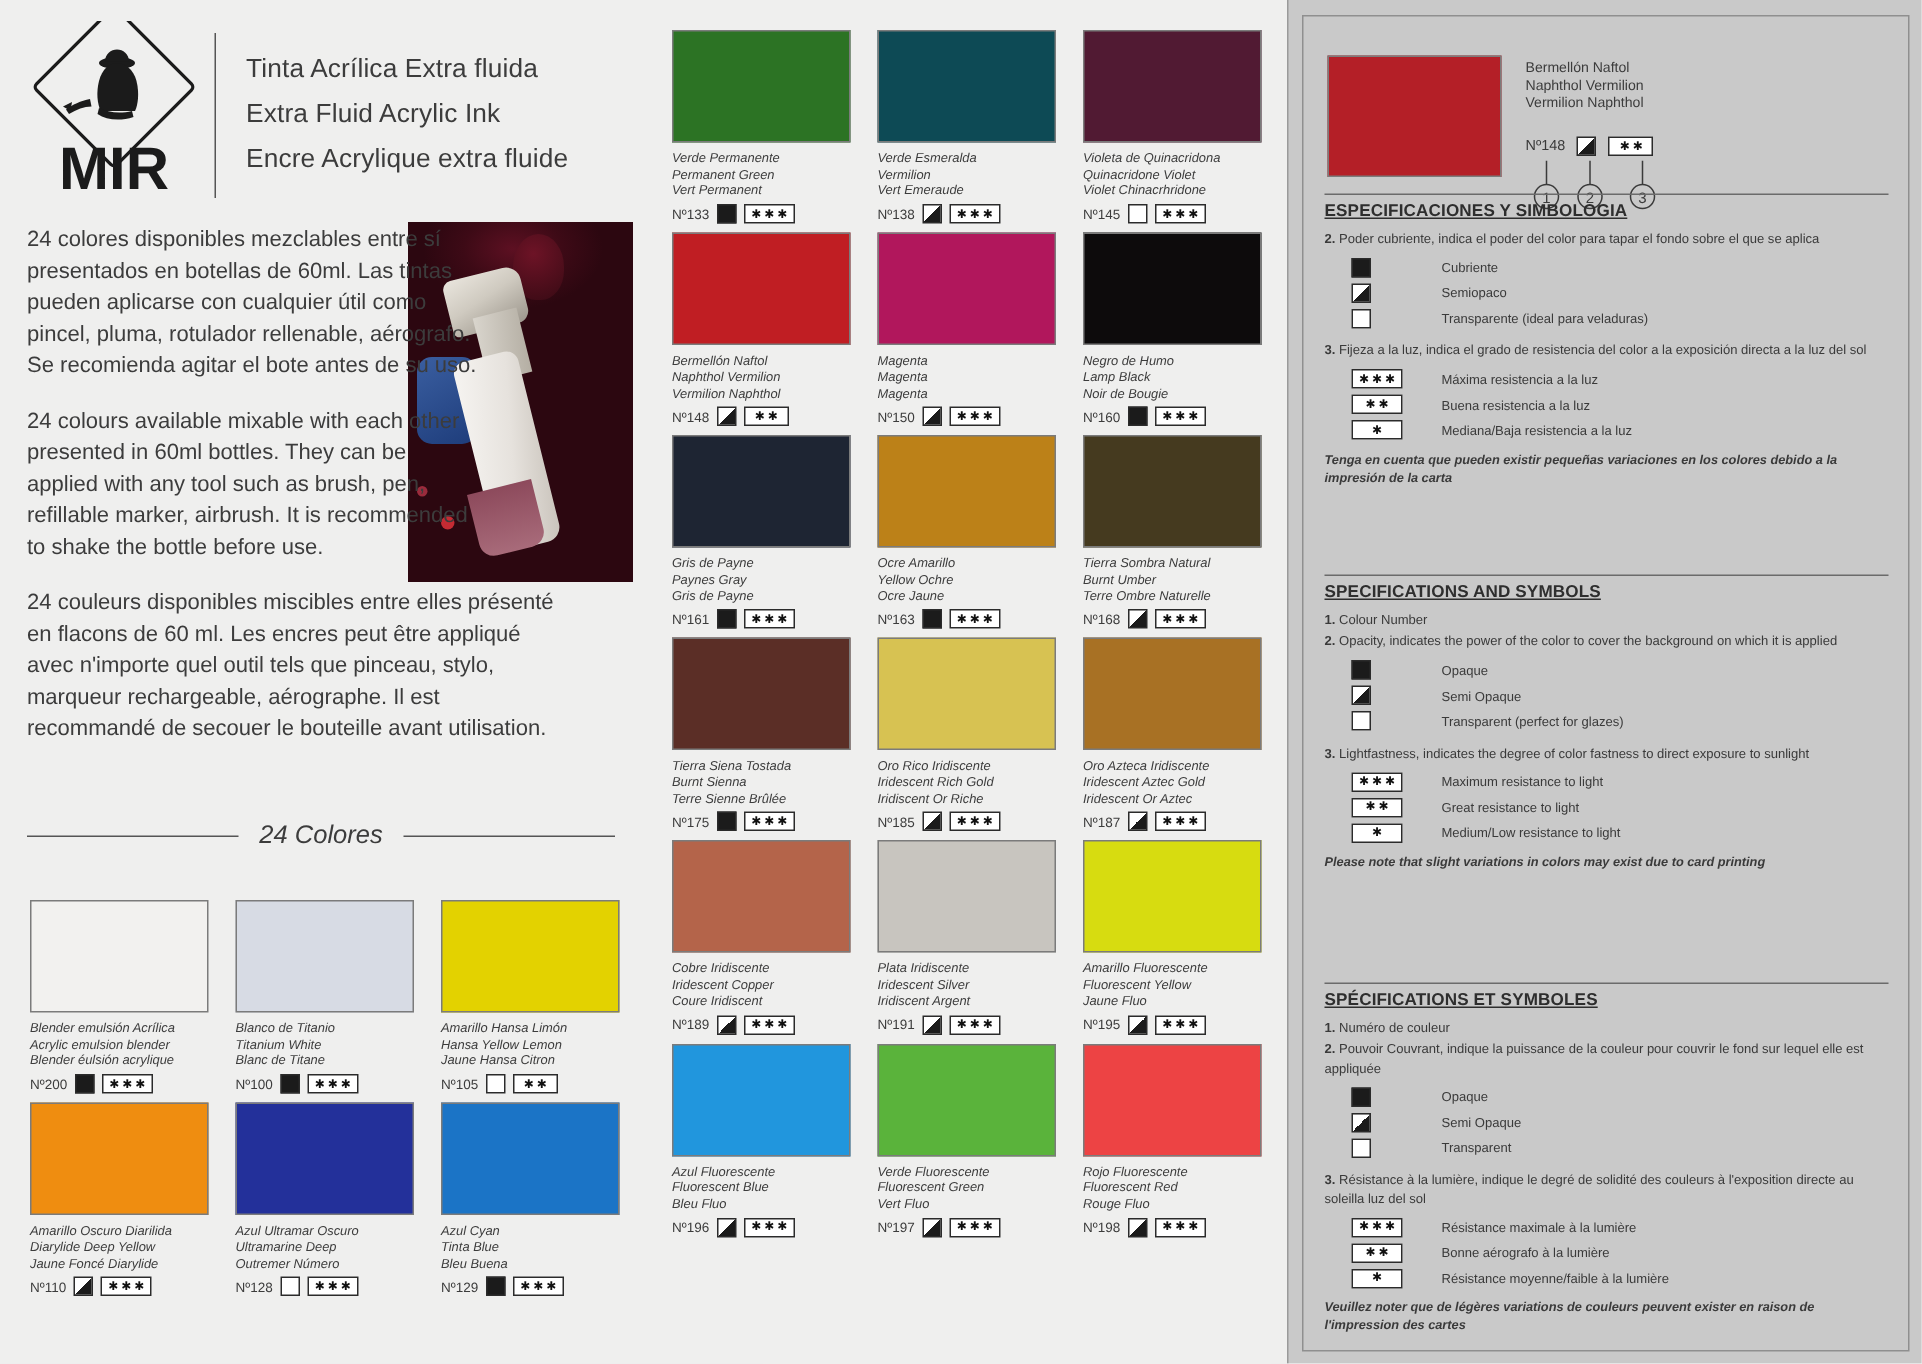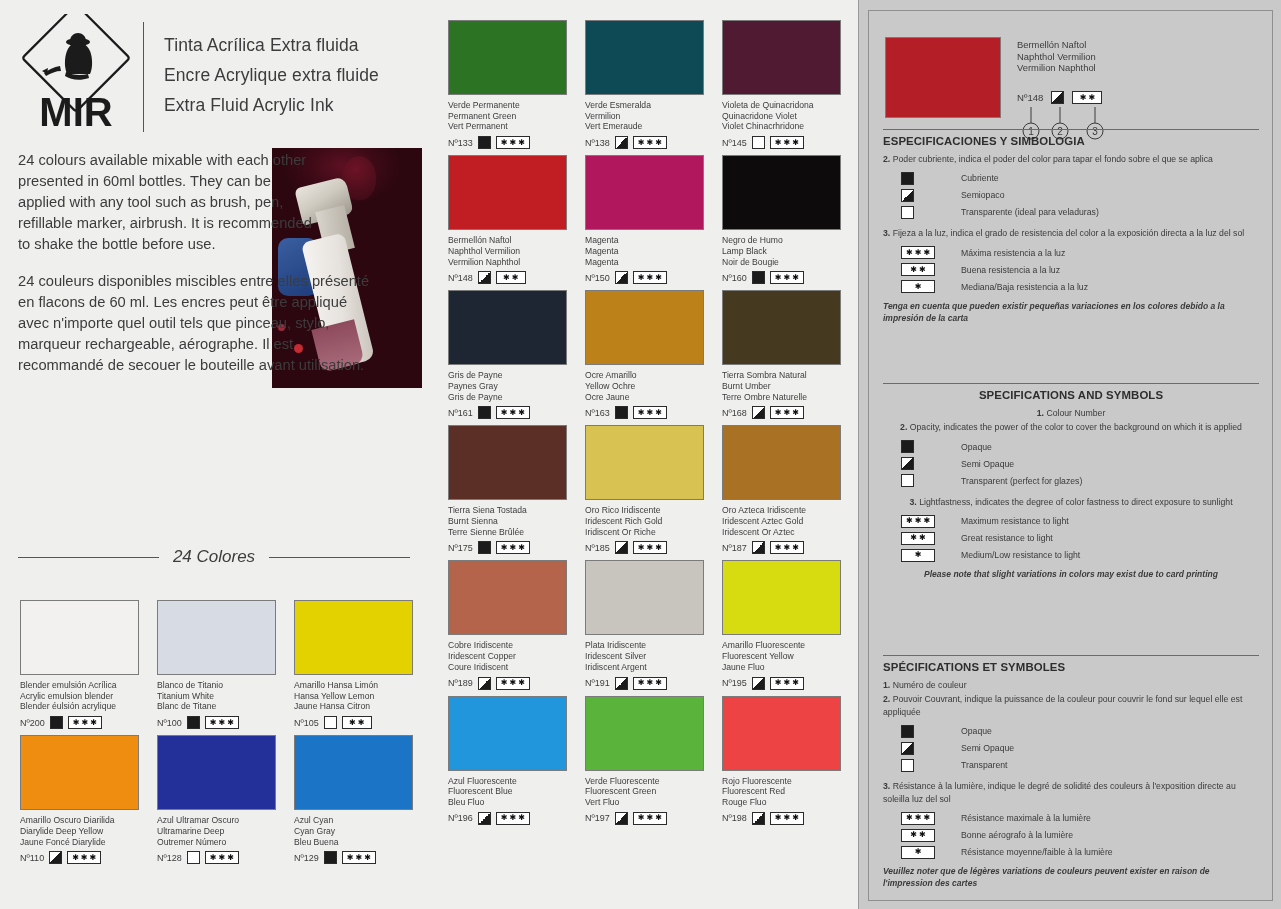--- a/index.html
+++ b/index.html
@@ -58,21 +58,21 @@
   .rulewrap .ln{flex:1;height:1px;background:#555;}
   .rulewrap .txt{font-size:17px;font-style:italic;color:#3c3c3c;white-space:nowrap;}
 
   
   .grid{position:absolute;display:grid;grid-template-columns:repeat(3,1fr);}
   #grid-left{left:20px;top:600px;width:392px;column-gap:18px;row-gap:6px;}
   #grid-center{left:448px;top:20px;width:392px;column-gap:18px;row-gap:6px;}
 
   .cell{width:119px;}
   .sw{width:119px;height:75px;border:1px solid #7b7b7b;box-sizing:border-box;}
-  .names{margin-top:5px;}
+  .names{margin-top:5px;font-style:italic;}
   .names div{font-size:8.6px;line-height:10.7px;color:#3c3c3c;white-space:nowrap;}
   .meta{margin-top:4px;display:flex;align-items:center;gap:5px;}
   .meta .num{font-size:9px;color:#3c3c3c;}
   .op{width:13px;height:13px;border:1px solid #2b2b2b;box-sizing:border-box;}
   .op.opaque{background:#1b1b1b;}
   .op.transparent{background:#fff;}
   .op.semi{background:linear-gradient(135deg,#fff 0 50%,#1b1b1b 50% 100%);}
   .lf{height:13px;min-width:30px;border:1px solid #2b2b2b;background:#fff;box-sizing:border-box;
       display:flex;align-items:center;justify-content:center;gap:2px;padding:0 4px;}
   .lf span{font-size:8px;line-height:8px;color:#111;}
@@ -82,21 +82,21 @@
   .ex .exsw{position:absolute;left:0;top:12px;width:114px;height:79px;background:#b41f27;border:1px solid #7b7b7b;}
   .ex .exnames{position:absolute;left:132px;top:14px;}
   .ex .exnames div{font-size:9.4px;line-height:11.6px;color:#3c3c3c;white-space:nowrap;}
   .ex .exmeta{position:absolute;left:132px;top:66px;display:flex;align-items:center;gap:8px;}
   .ex .exmeta .num{font-size:9.6px;}
   .callouts{position:absolute;left:132px;top:82px;width:140px;height:38px;}
   .callouts svg{position:absolute;left:0;top:0;}
 
   .sect{position:absolute;left:14px;width:376px;}
   .sect .hr{height:1px;background:#6b6b6b;margin-bottom:5px;}
-  .sect h3{margin:0 0 6px 0;font-size:11.4px;font-weight:bold;color:#2e2e2e;letter-spacing:.1px;}
+  .sect h3{margin:0 0 6px 0;font-size:11.4px;font-weight:bold;color:#2e2e2e;letter-spacing:.1px;text-decoration:underline;}
   .sect .li{font-size:8.7px;line-height:12.4px;color:#3a3a3a;margin-bottom:2px;}
   .sect .li b{font-weight:bold;}
   .legend{margin:6px 0 0 18px;}
   .legend .row{display:flex;align-items:center;gap:0;margin-bottom:3px;height:14px;}
   .legend .key{width:60px;display:flex;align-items:center;}
   .legend .lbl{font-size:8.7px;color:#3a3a3a;}
   .legend .lf{min-width:34px;}
   .note{font-size:8.5px;line-height:12px;font-style:italic;font-weight:bold;color:#3a3a3a;margin-top:6px;}
 </style>
 </head>
@@ -117,38 +117,39 @@
           <path d="M44 52c-6 1-12 4-16 7l2 3c5-3 10-5 15-5z"></path>
           <path d="M32 54l-6 3 5 3z"></path>
           <path d="M50 58c6 3 14 4 22 2l1 4c-9 3-18 2-24-2z"></path>
         </g>
         <text x="60" y="112" text-anchor="middle" font-family="'Liberation Sans',sans-serif" font-size="40" font-weight="bold" fill="#1b1b1b">MIR</text>
       </svg>
     </div>
     <div class="hdr-divider"></div>
     <div class="hdr-lines">
       <div>Tinta Acrílica Extra fluida</div>
+      <div>Extra Fluid Acrylic Ink</div>
       <div>Encre Acrylique extra fluide</div>
-      <div>Extra Fluid Acrylic Ink</div>
     </div>
   </div>
 
   <div class="bottle">
     <div class="ph"></div>
     <div class="drop"></div>
     <div class="blue"></div>
     <div class="cap"></div>
     <div class="neck"></div>
     <div class="body"></div>
     <div class="ink"></div>
     <div class="dot d1"></div>
     <div class="dot d2"></div>
   </div>
 
   <div class="desc">
+    <p>24 colores disponibles mezclables entre sí presentados en botellas de 60ml. Las tintas pueden aplicarse con cualquier útil como pincel, pluma, rotulador rellenable, aérografo. Se recomienda agitar el bote antes de su uso.</p>
     <p>24 colours available mixable with each other presented in 60ml bottles. They can be applied with any tool such as brush, pen, refillable marker, airbrush. It is recommended to shake the bottle before use.</p>
     <p class="fr">24 couleurs disponibles miscibles entre elles présenté en flacons de 60 ml. Les encres peut être appliqué avec n'importe quel outil tels que pinceau, stylo, marqueur rechargeable, aérographe. Il est recommandé de secouer le bouteille avant utilisation.</p>
   </div>
 
   <div class="rulewrap">
     <div class="ln"></div>
     <div class="txt">24 Colores</div>
     <div class="ln"></div>
   </div>
 
@@ -234,21 +235,21 @@
             <span>✱</span>
             <span>✱</span>
             <span>✱</span>
           </span>
         </div>
       </div>
       <div class="cell">
         <div class="sw" style="background: rgb(27, 116, 198);"></div>
         <div class="names">
           <div>Azul Cyan</div>
-          <div>Cyan Gray</div>
+          <div>Tinta Blue</div>
           <div>Bleu Buena</div>
         </div>
         <div class="meta">
           <span class="num">Nº129</span>
           <span class="op opaque"></span>
           <span class="lf">
             <span>✱</span>
             <span>✱</span>
             <span>✱</span>
           </span>
@@ -646,21 +647,21 @@
           <div class="key">
             <span class="lf">
               <span>✱</span>
             </span>
           </div>
           <div class="lbl">Mediana/Baja resistencia a la luz</div>
         </div>
       </div>
       <div class="note">Tenga en cuenta que pueden existir pequeñas variaciones en los colores debido a la impresión de la carta</div>
     </div>
-  <div class="sect" id="sect-en" style="top:372px;text-align:center;">
+  <div class="sect" id="sect-en" style="top:372px;">
       <div class="hr"></div>
       <h3>SPECIFICATIONS AND SYMBOLS</h3>
       <div class="li"><b>1. </b>Colour Number</div>
       <div class="li"><b>2. </b>Opacity, indicates the power of the color to cover the background on which it is applied</div>
       <div class="legend">
         <div class="row">
           <div class="key">
             <span class="op opaque"></span>
           </div>
           <div class="lbl">Opaque</div>

